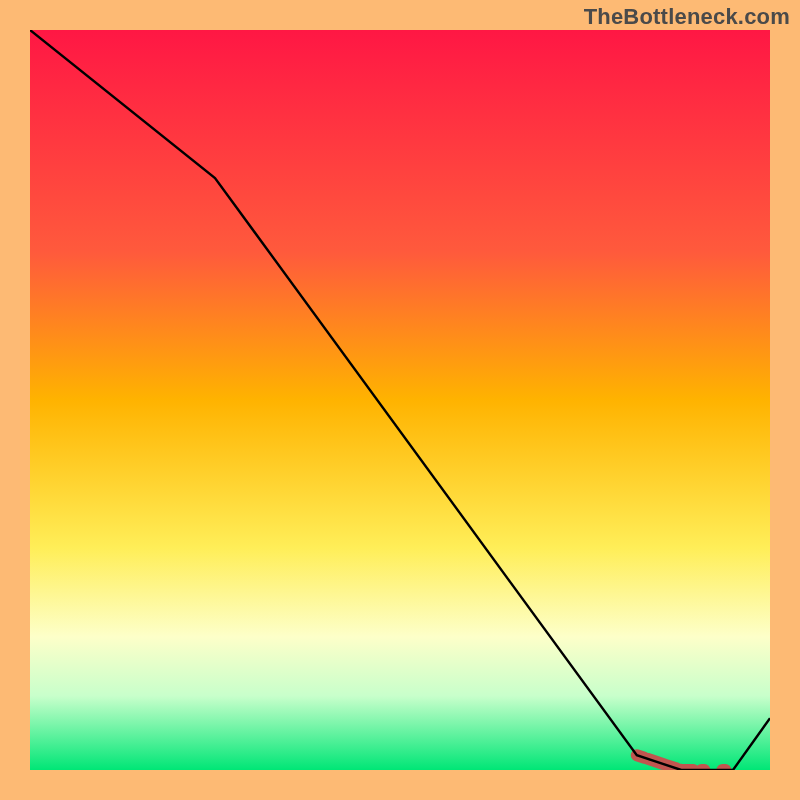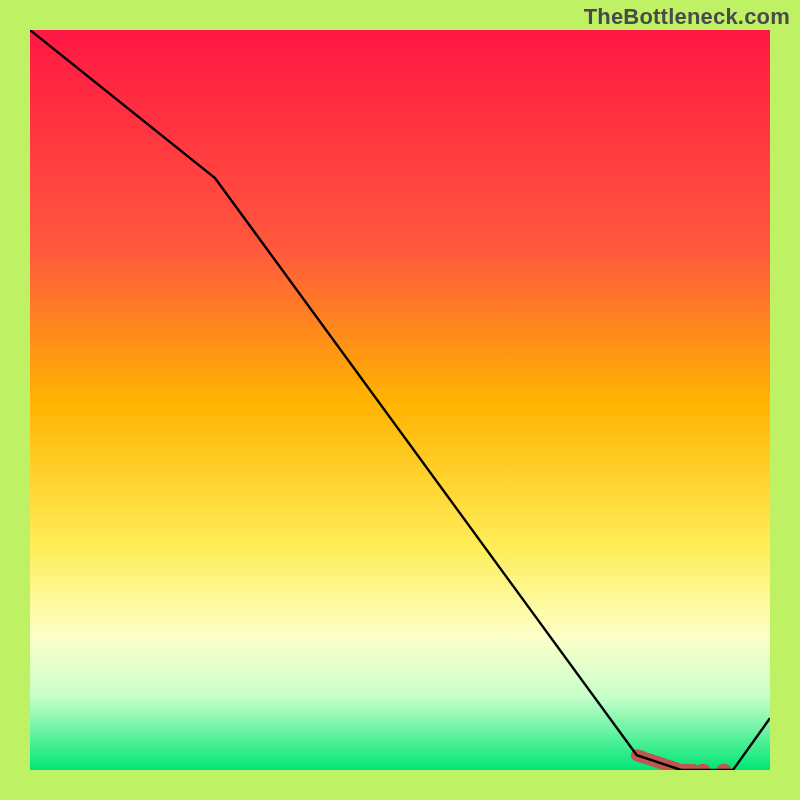--- a/index.html
+++ b/index.html
@@ -8,21 +8,21 @@
     width: 800px;
     height: 800px;
     background: #000;
     font-family: Arial, Helvetica, sans-serif;
     overflow: hidden;
   }
   .frame {
     position: relative;
     width: 800px;
     height: 800px;
-    background: #bef264;
+    background: #fdba74;
   }
   .attribution {
     position: absolute;
     top: 4px;
     right: 10px;
     color: #4a4a4a;
     font-size: 22px;
     font-weight: 600;
     letter-spacing: 0.2px;
   }

